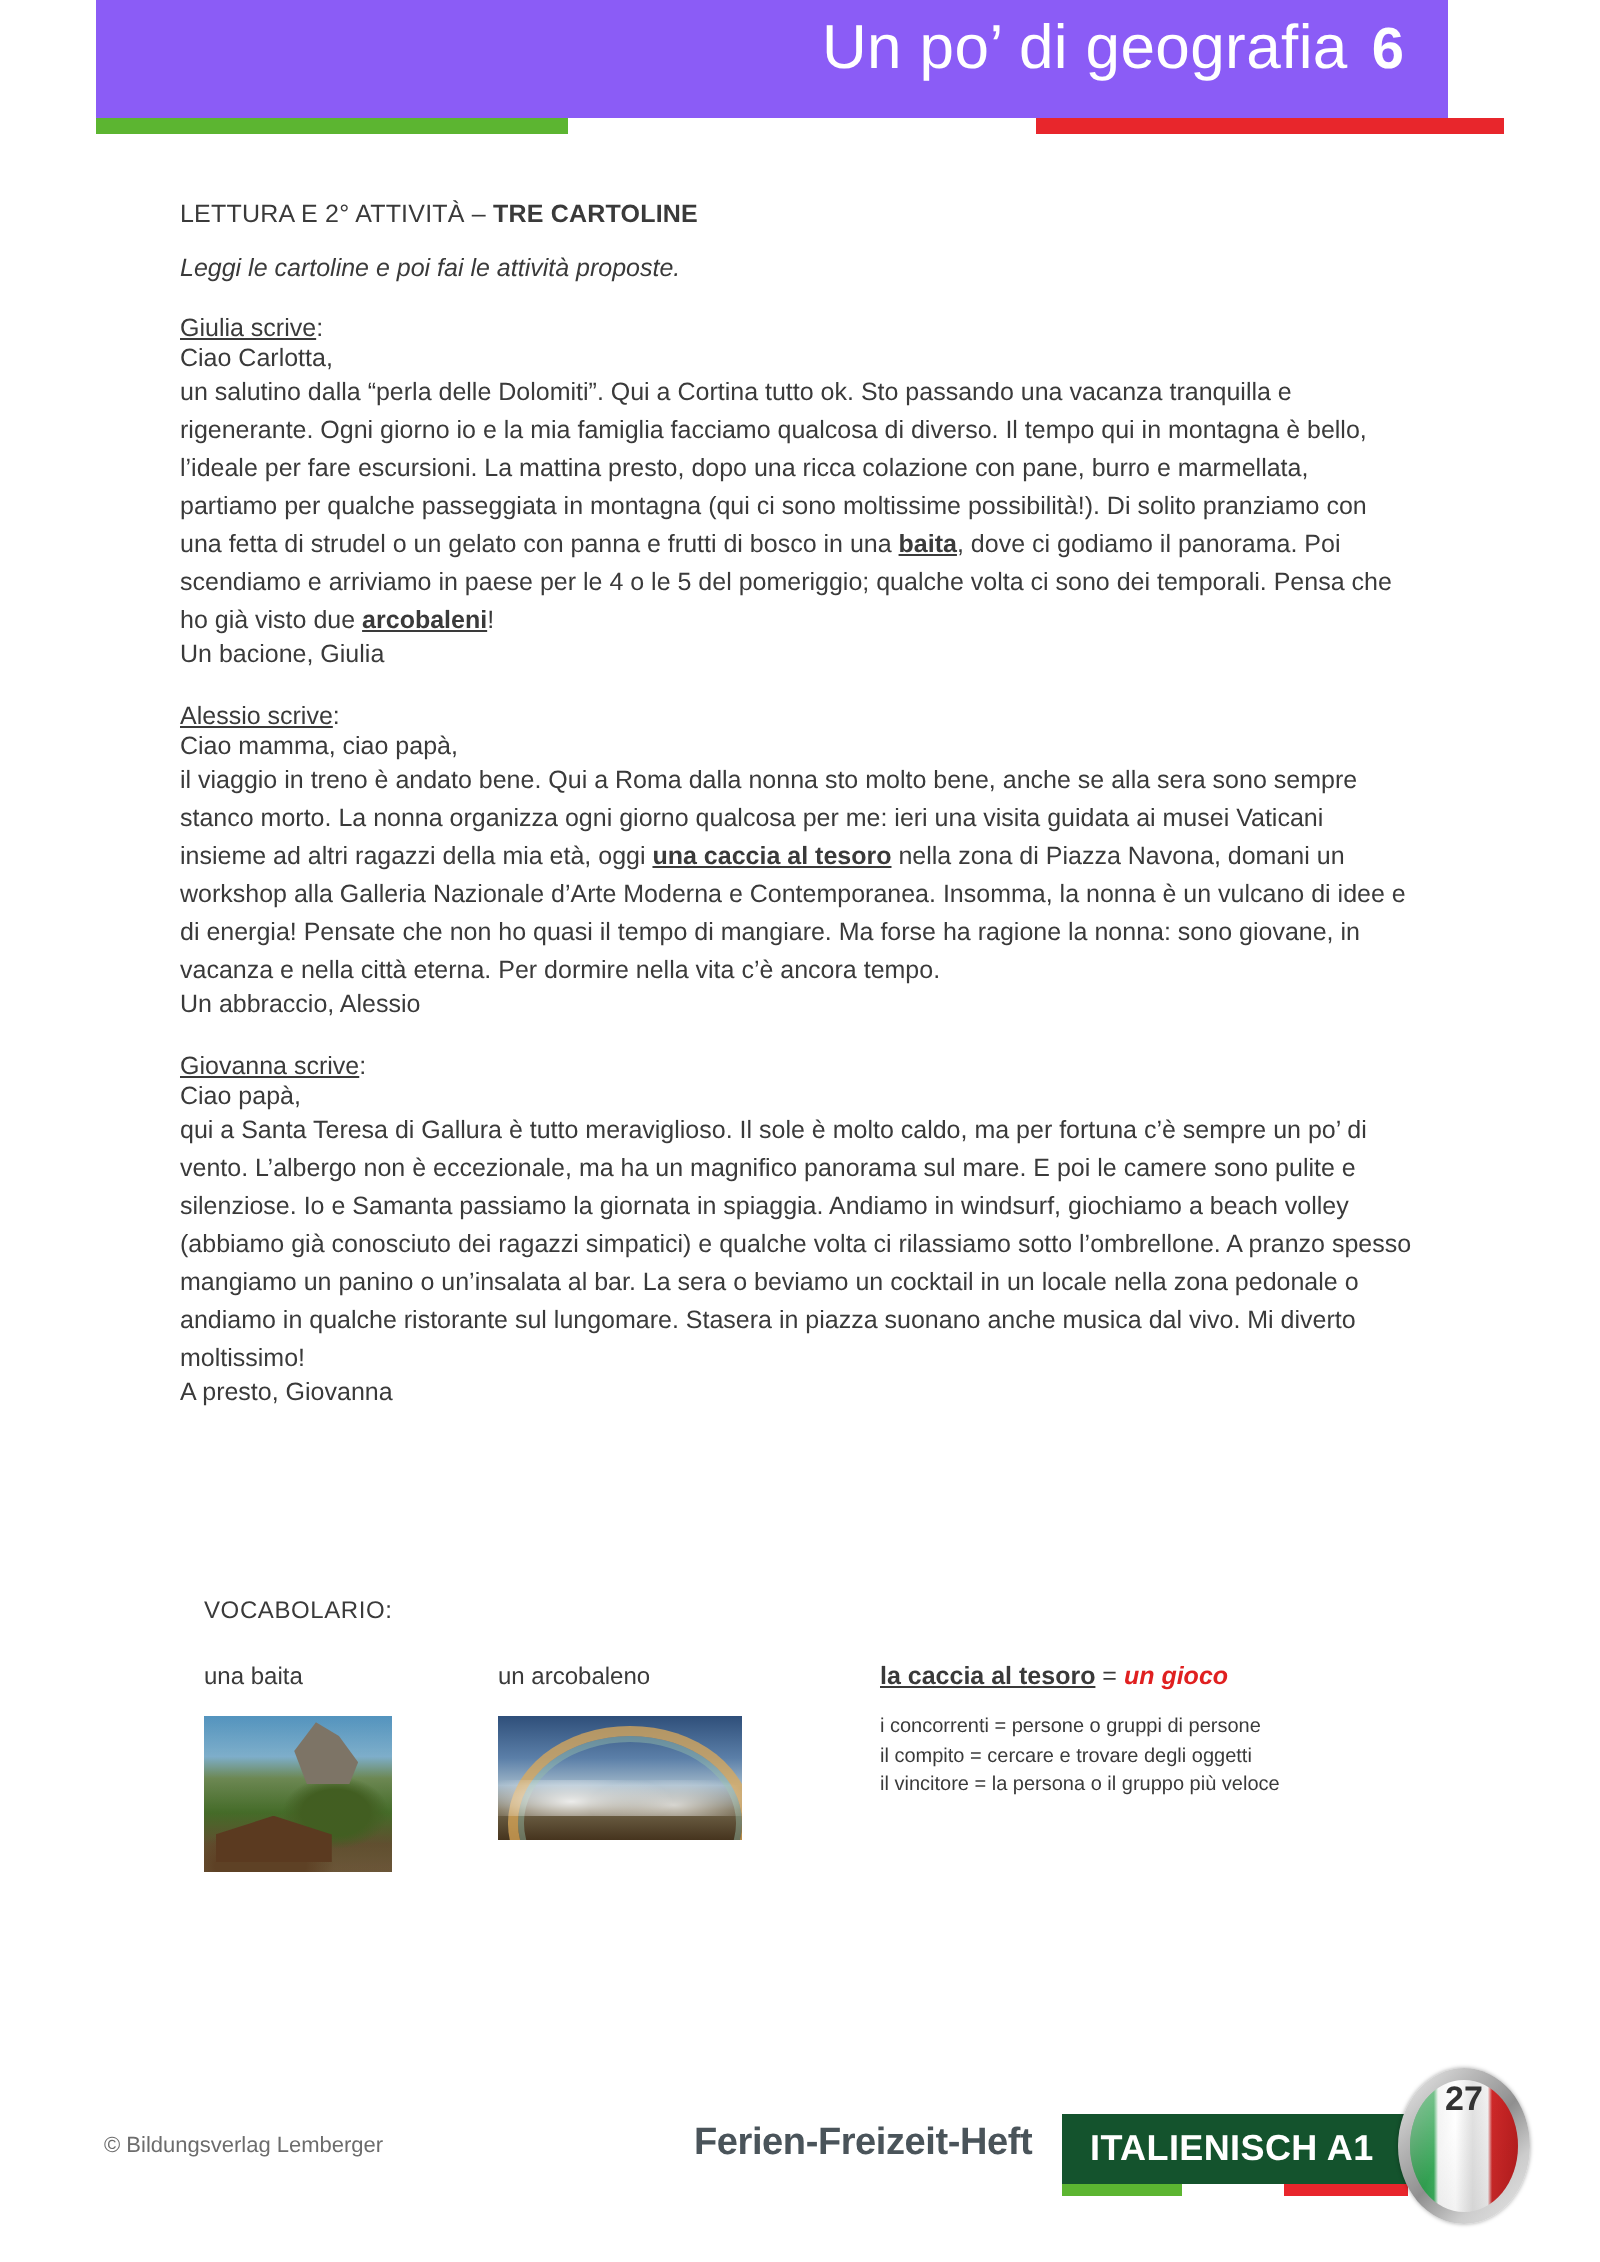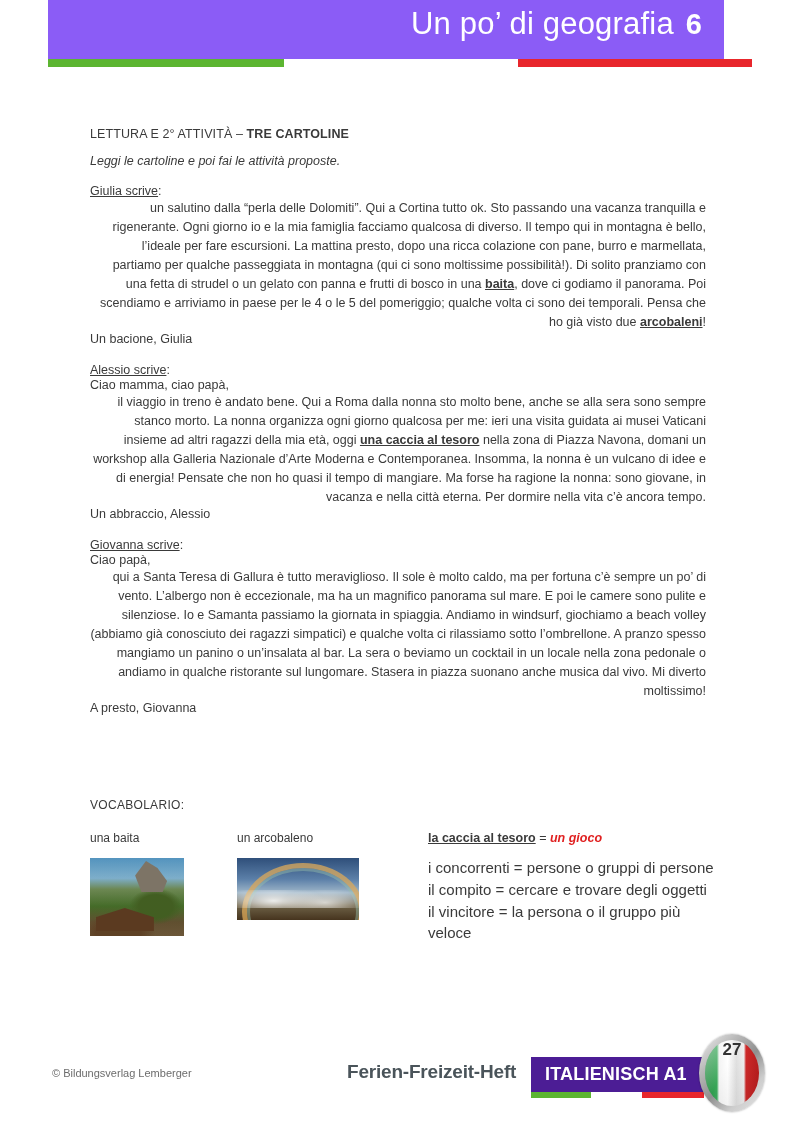--- a/index.html
+++ b/index.html
@@ -65,21 +65,20 @@
     height: 8px;
     background: #e8262c;
   }
 
   
   .content {
     position: absolute;
     left: 90px;
     top: 100px;
     width: 616px;
-    margin-top: 27px;
   }
   .sec-title {
     font-size: 12.5px;
     color: #3a3a3a;
     letter-spacing: 0.1px;
     margin: 0 0 13px 0;
   }
   .sec-title b { font-weight: bold; }
   .instruction {
     font-size: 12.5px;
@@ -96,35 +95,35 @@
   }
   .letter-head u { text-decoration: underline; }
   .letter-greet {
     font-size: 12.5px;
     margin: 0 0 1px 0;
   }
   .letter-body {
     font-size: 12.5px;
     line-height: 1.52;
     margin: 0;
-    text-align: right;
+    text-align: left;
   }
   .letter-sign {
     font-size: 12.5px;
     margin: 0;
   }
   .kw {
     font-weight: bold;
     text-decoration: underline;
   }
 
   
   .vocab {
     position: absolute;
-    left: 90px;
+    left: 102px;
     top: 798px;
     width: 620px;
   }
   .vocab-title {
     font-size: 12px;
     letter-spacing: 0.3px;
     margin: 0 0 19px 0;
   }
   .vocab-row {
     position: relative;
@@ -196,21 +195,21 @@
     text-decoration: underline;
     color: #3a3a3a;
   }
   .vocab-def-title .dt-eq { color: #3a3a3a; }
   .vocab-def-title .dt-val {
     font-weight: bold;
     font-style: italic;
     color: #e02020;
   }
   .vocab-def-line {
-    font-size: 15px;
+    font-size: 10px;
     line-height: 1.45;
     margin: 0;
   }
 
   
   .footer {
     position: absolute;
     left: 0;
     top: 1050px;
     width: 708px;
@@ -227,21 +226,21 @@
     left: 347px; top: 11px;
     font-size: 19px;
     font-weight: bold;
     color: #4a545a;
     letter-spacing: -0.2px;
   }
   .foot-badge {
     position: absolute;
     left: 531px; top: 7px;
     width: 182px; height: 35px;
-    background: #4c1d95;
+    background: #14532d;
   }
   .foot-badge-label {
     position: absolute;
     left: 14px; top: 7px;
     font-size: 18px;
     font-weight: bold;
     color: #ffffff;
     letter-spacing: 0.2px;
   }
   .foot-bar-green {
@@ -310,20 +309,21 @@
 </div>
 
 <div class="content">
 
   <p class="sec-title"><span>LETTURA E 2° ATTIVITÀ – </span><b>TRE CARTOLINE</b></p>
 
   <p class="instruction">Leggi le cartoline e poi fai le attività proposte.</p>
 
   <div class="letter">
     <p class="letter-head"><u>Giulia scrive</u><span>:</span></p>
+    <p class="letter-greet">Ciao Carlotta,</p>
     <p class="letter-body"><span>un salutino dalla “perla delle Dolomiti”. Qui a Cortina tutto ok. Sto passando una vacanza tranquilla e rigenerante. Ogni giorno io e la mia famiglia facciamo qualcosa di diverso. Il tempo qui in montagna è bello, l’ideale per fare escursioni. La mattina presto, dopo una ricca colazione con pane, burro e marmellata, partiamo per qualche passeggiata in montagna (qui ci sono moltissime possibilità!). Di solito pranziamo con una fetta di strudel o un gelato con panna e frutti di bosco in una </span><span class="kw">baita</span><span>, dove ci godiamo il panorama. Poi scendiamo e arriviamo in paese per le 4 o le 5 del pomeriggio; qualche volta ci sono dei temporali. Pensa che ho già visto due </span><span class="kw">arcobaleni</span><span>!</span></p>
     <p class="letter-sign">Un bacione, Giulia</p>
   </div>
 
   <div class="letter">
     <p class="letter-head"><u>Alessio scrive</u><span>:</span></p>
     <p class="letter-greet">Ciao mamma, ciao papà,</p>
     <p class="letter-body"><span>il viaggio in treno è andato bene. Qui a Roma dalla nonna sto molto bene, anche se alla sera sono sempre stanco morto. La nonna organizza ogni giorno qualcosa per me: ieri una visita guidata ai musei Vaticani insieme ad altri ragazzi della mia età, oggi </span><span class="kw">una caccia al tesoro</span><span> nella zona di Piazza Navona, domani un workshop alla Galleria Nazionale d’Arte Moderna e Contemporanea. Insomma, la nonna è un vulcano di idee e di energia! Pensate che non ho quasi il tempo di mangiare. Ma forse ha ragione la nonna: sono giovane, in vacanza e nella città eterna. Per dormire nella vita c’è ancora tempo.</span></p>
     <p class="letter-sign">Un abbraccio, Alessio</p>
   </div>

